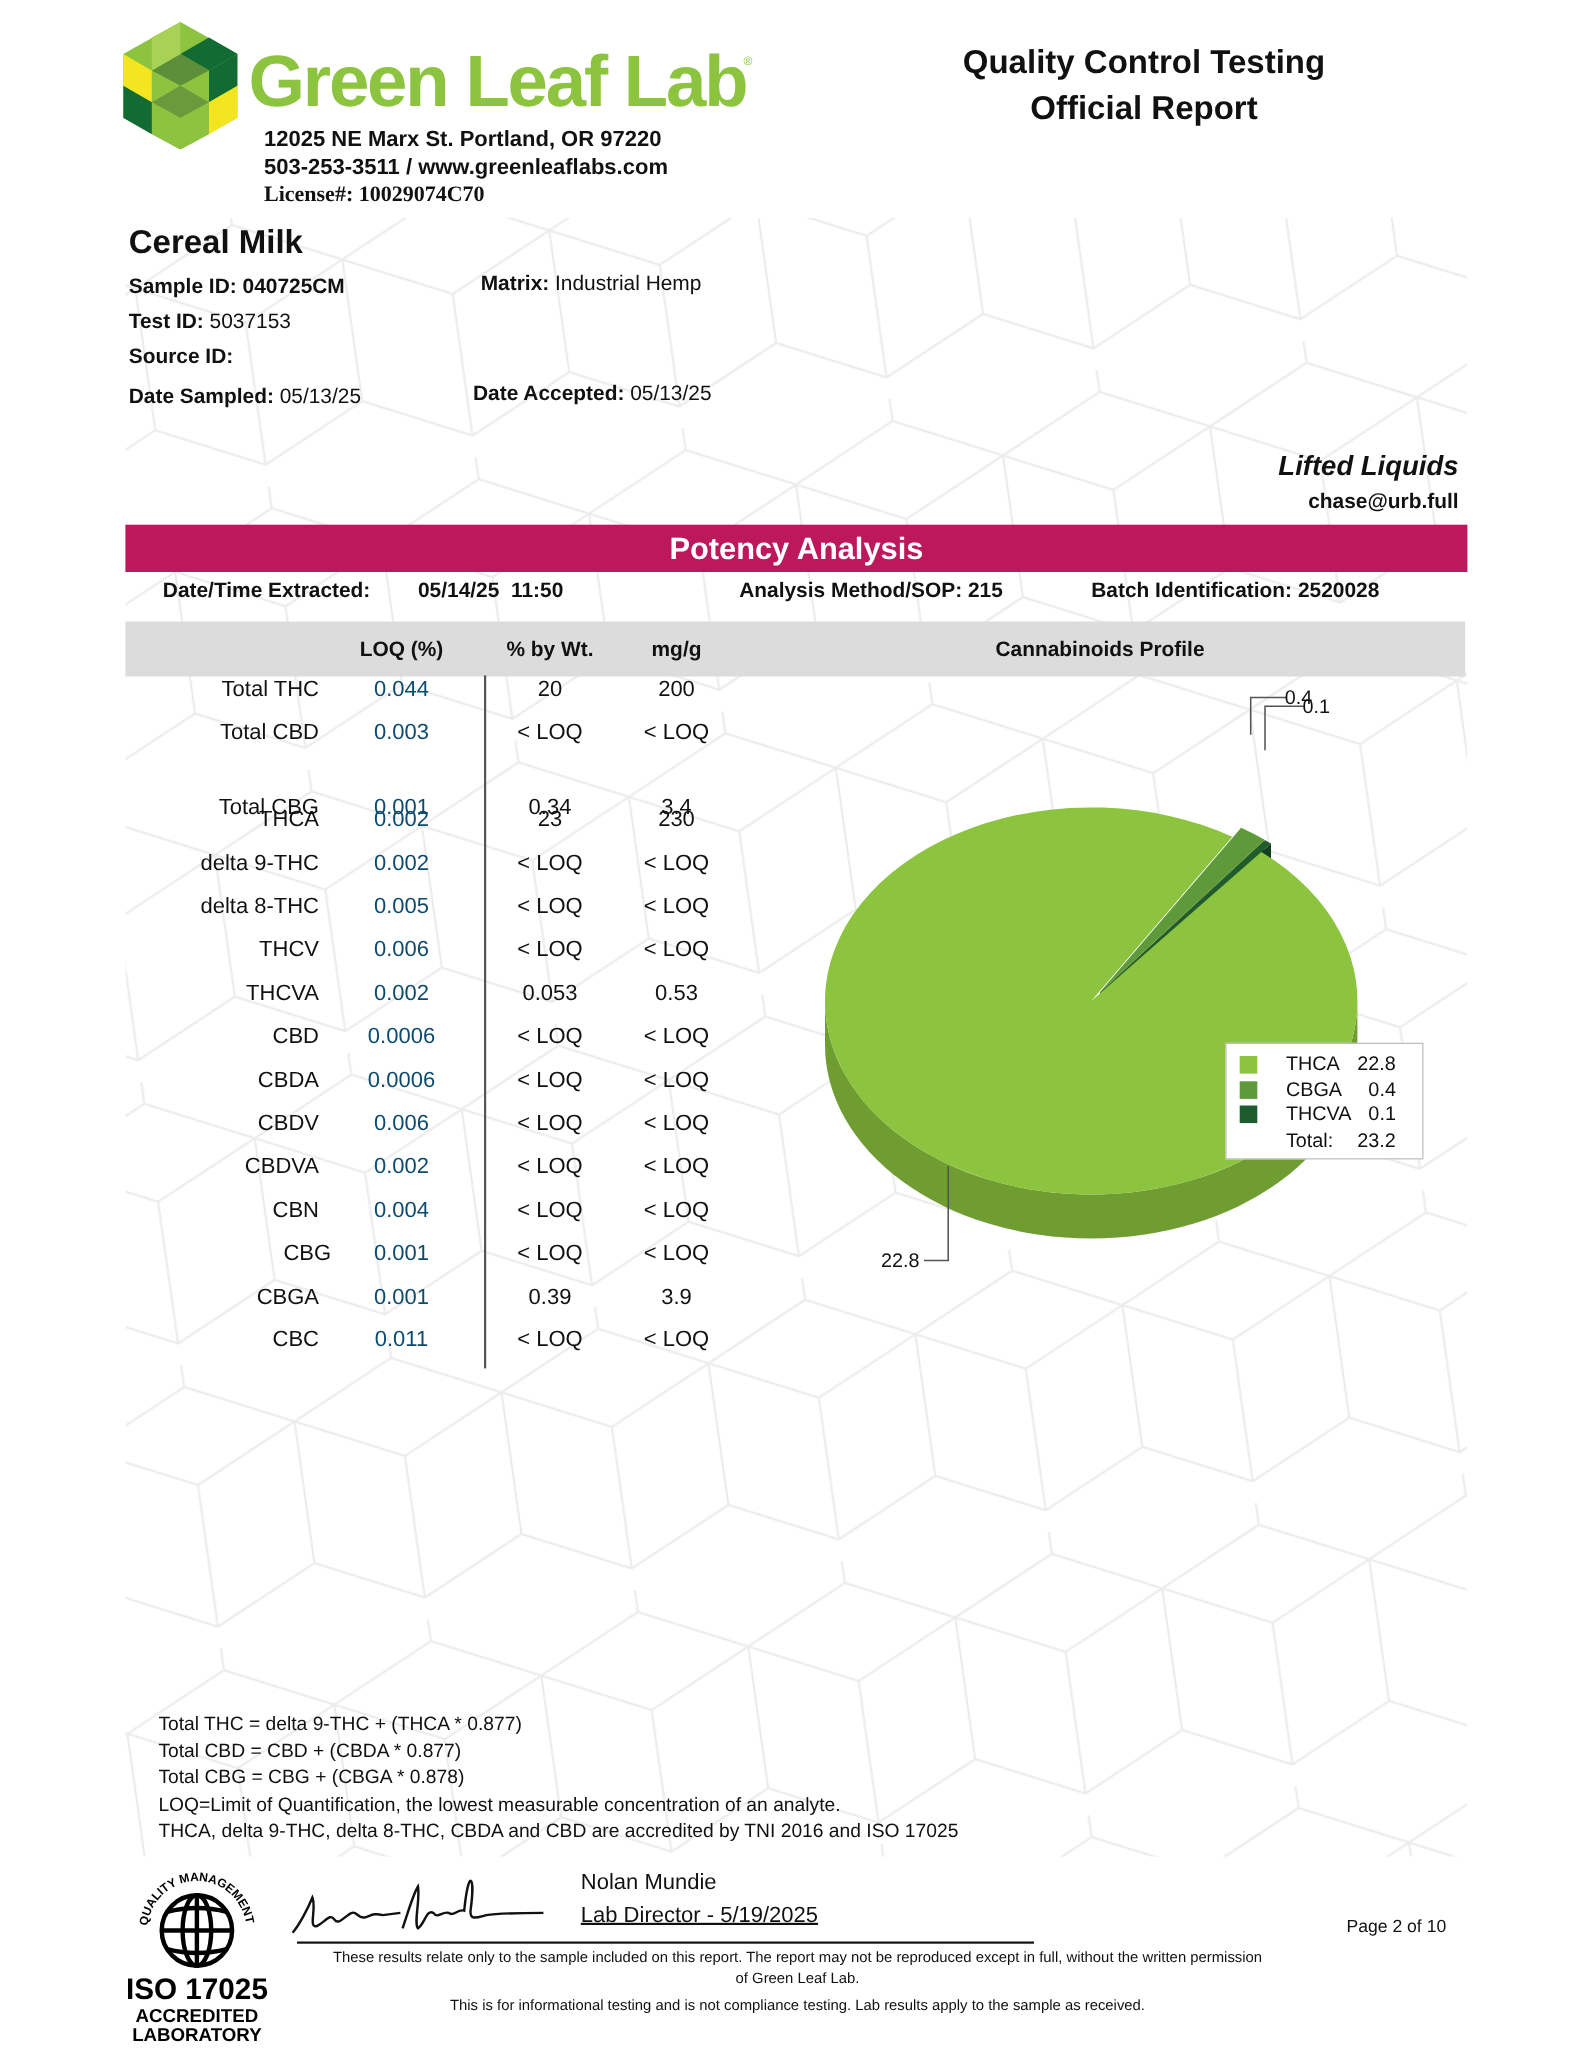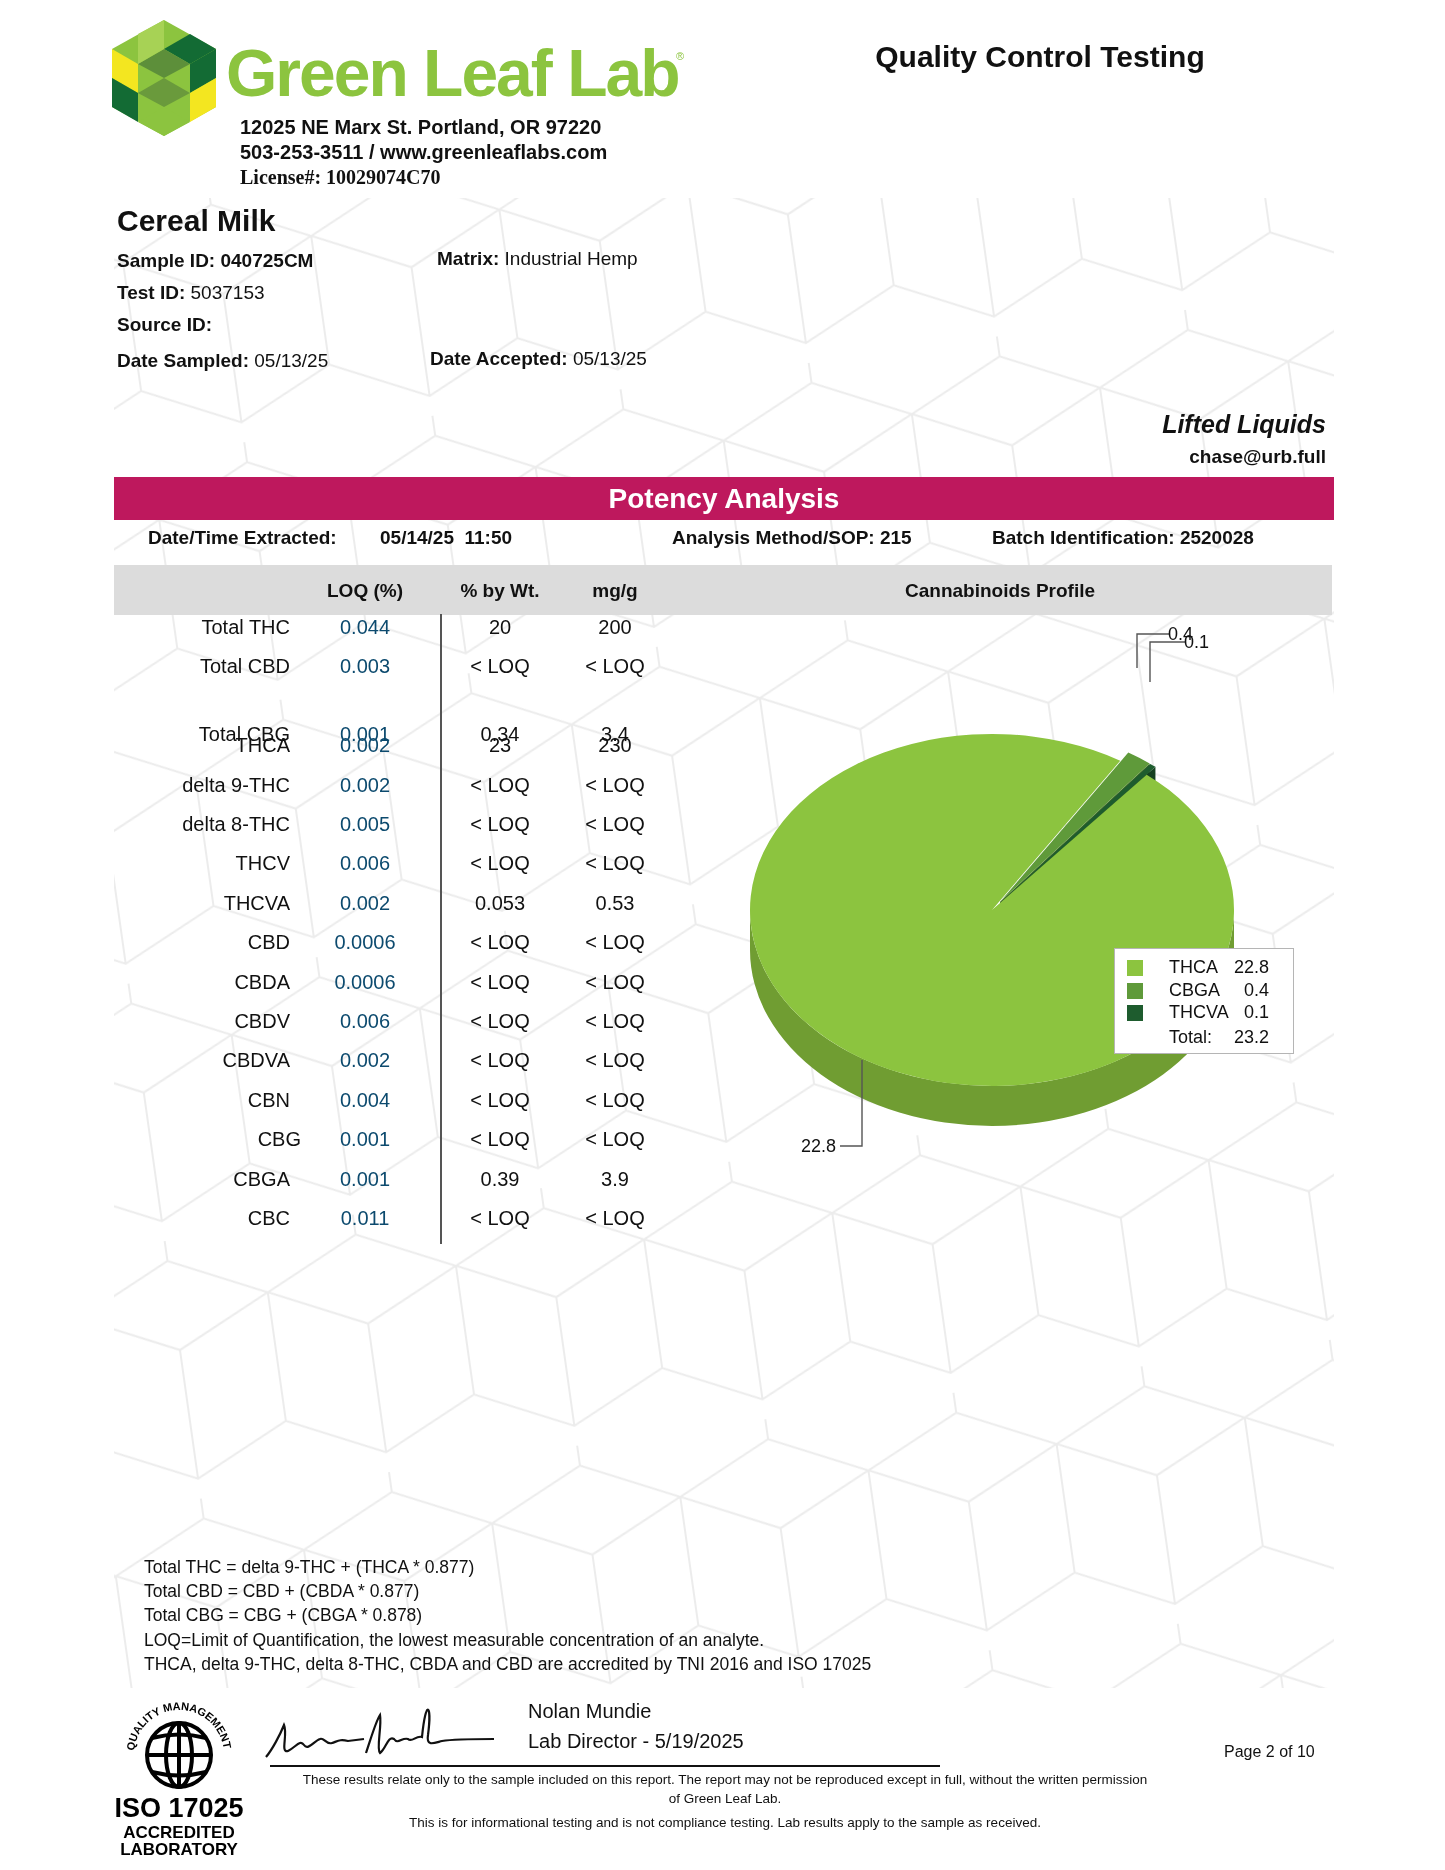--- a/index.html
+++ b/index.html
@@ -52,21 +52,21 @@
   .leg-val { position: absolute; right: 18px; top: 0; }
 
   
   #notes { left: 144px; top: 1555px; font-size: 17.5px; line-height: 24.2px; color: #111; }
 
   
   #iso-badge { left: 114px; top: 1693px; width: 130px; height: 162px; }
   #iso-text { left: 114px; top: 1795px; width: 130px; text-align: center; font-weight: bold; color: #000; line-height: 1; }
   #signature { left: 262px; top: 1695px; width: 240px; height: 70px; }
   #signer-name { left: 528px; top: 1700px; font-size: 20px; }
-  #signer-title { left: 528px; top: 1730px; font-size: 20px; }
+  #signer-title { left: 528px; top: 1730px; font-size: 20px; text-decoration: underline; }
   #sig-line { left: 270px; top: 1765px; width: 670px; height: 2px; background: #111; }
   #disclaimer1 { left: 300px; top: 1770px; width: 850px; text-align: center; font-size: 13.5px; line-height: 19px; }
   #disclaimer2 { left: 300px; top: 1815px; width: 850px; text-align: center; font-size: 13.5px; }
   #page-num { left: 1224px; top: 1743px; font-size: 16px; }
 </style>
 </head>
 <body>
 
 <svg id="bg-pattern" viewBox="0 0 1220 1490" preserveAspectRatio="none">
   <defs>
@@ -89,20 +89,21 @@
   <polygon points="26,14 52,0 52,29 26,44" fill="#a7d255"></polygon>
   <polygon points="26,102 52,87 78,102 52,116" fill="#8cc43f"></polygon>
 </svg>
 <div class="abs layer" id="brand-name">Green Leaf Lab</div>
 <div class="abs layer" id="brand-reg">®</div>
 <div class="abs layer addr" id="addr1">12025 NE Marx St. Portland, OR 97220</div>
 <div class="abs layer addr" id="addr2">503-253-3511 / www.greenleaflabs.com</div>
 <div class="abs layer" id="license">License#: 10029074C70</div>
 <div class="abs layer" id="report-title">
   <div>Quality Control Testing</div>
+  <div>Official Report</div>
 </div>
 
 <div class="abs layer" id="sample-name">Cereal Milk</div>
 <div class="abs layer info" style="left:117px;top:250px;">
   <b>Sample ID:</b>
   <b>040725CM</b>
 </div>
 <div class="abs layer info" style="left:437px;top:248px;">
   <b>Matrix:</b>
   <span>Industrial Hemp</span>

